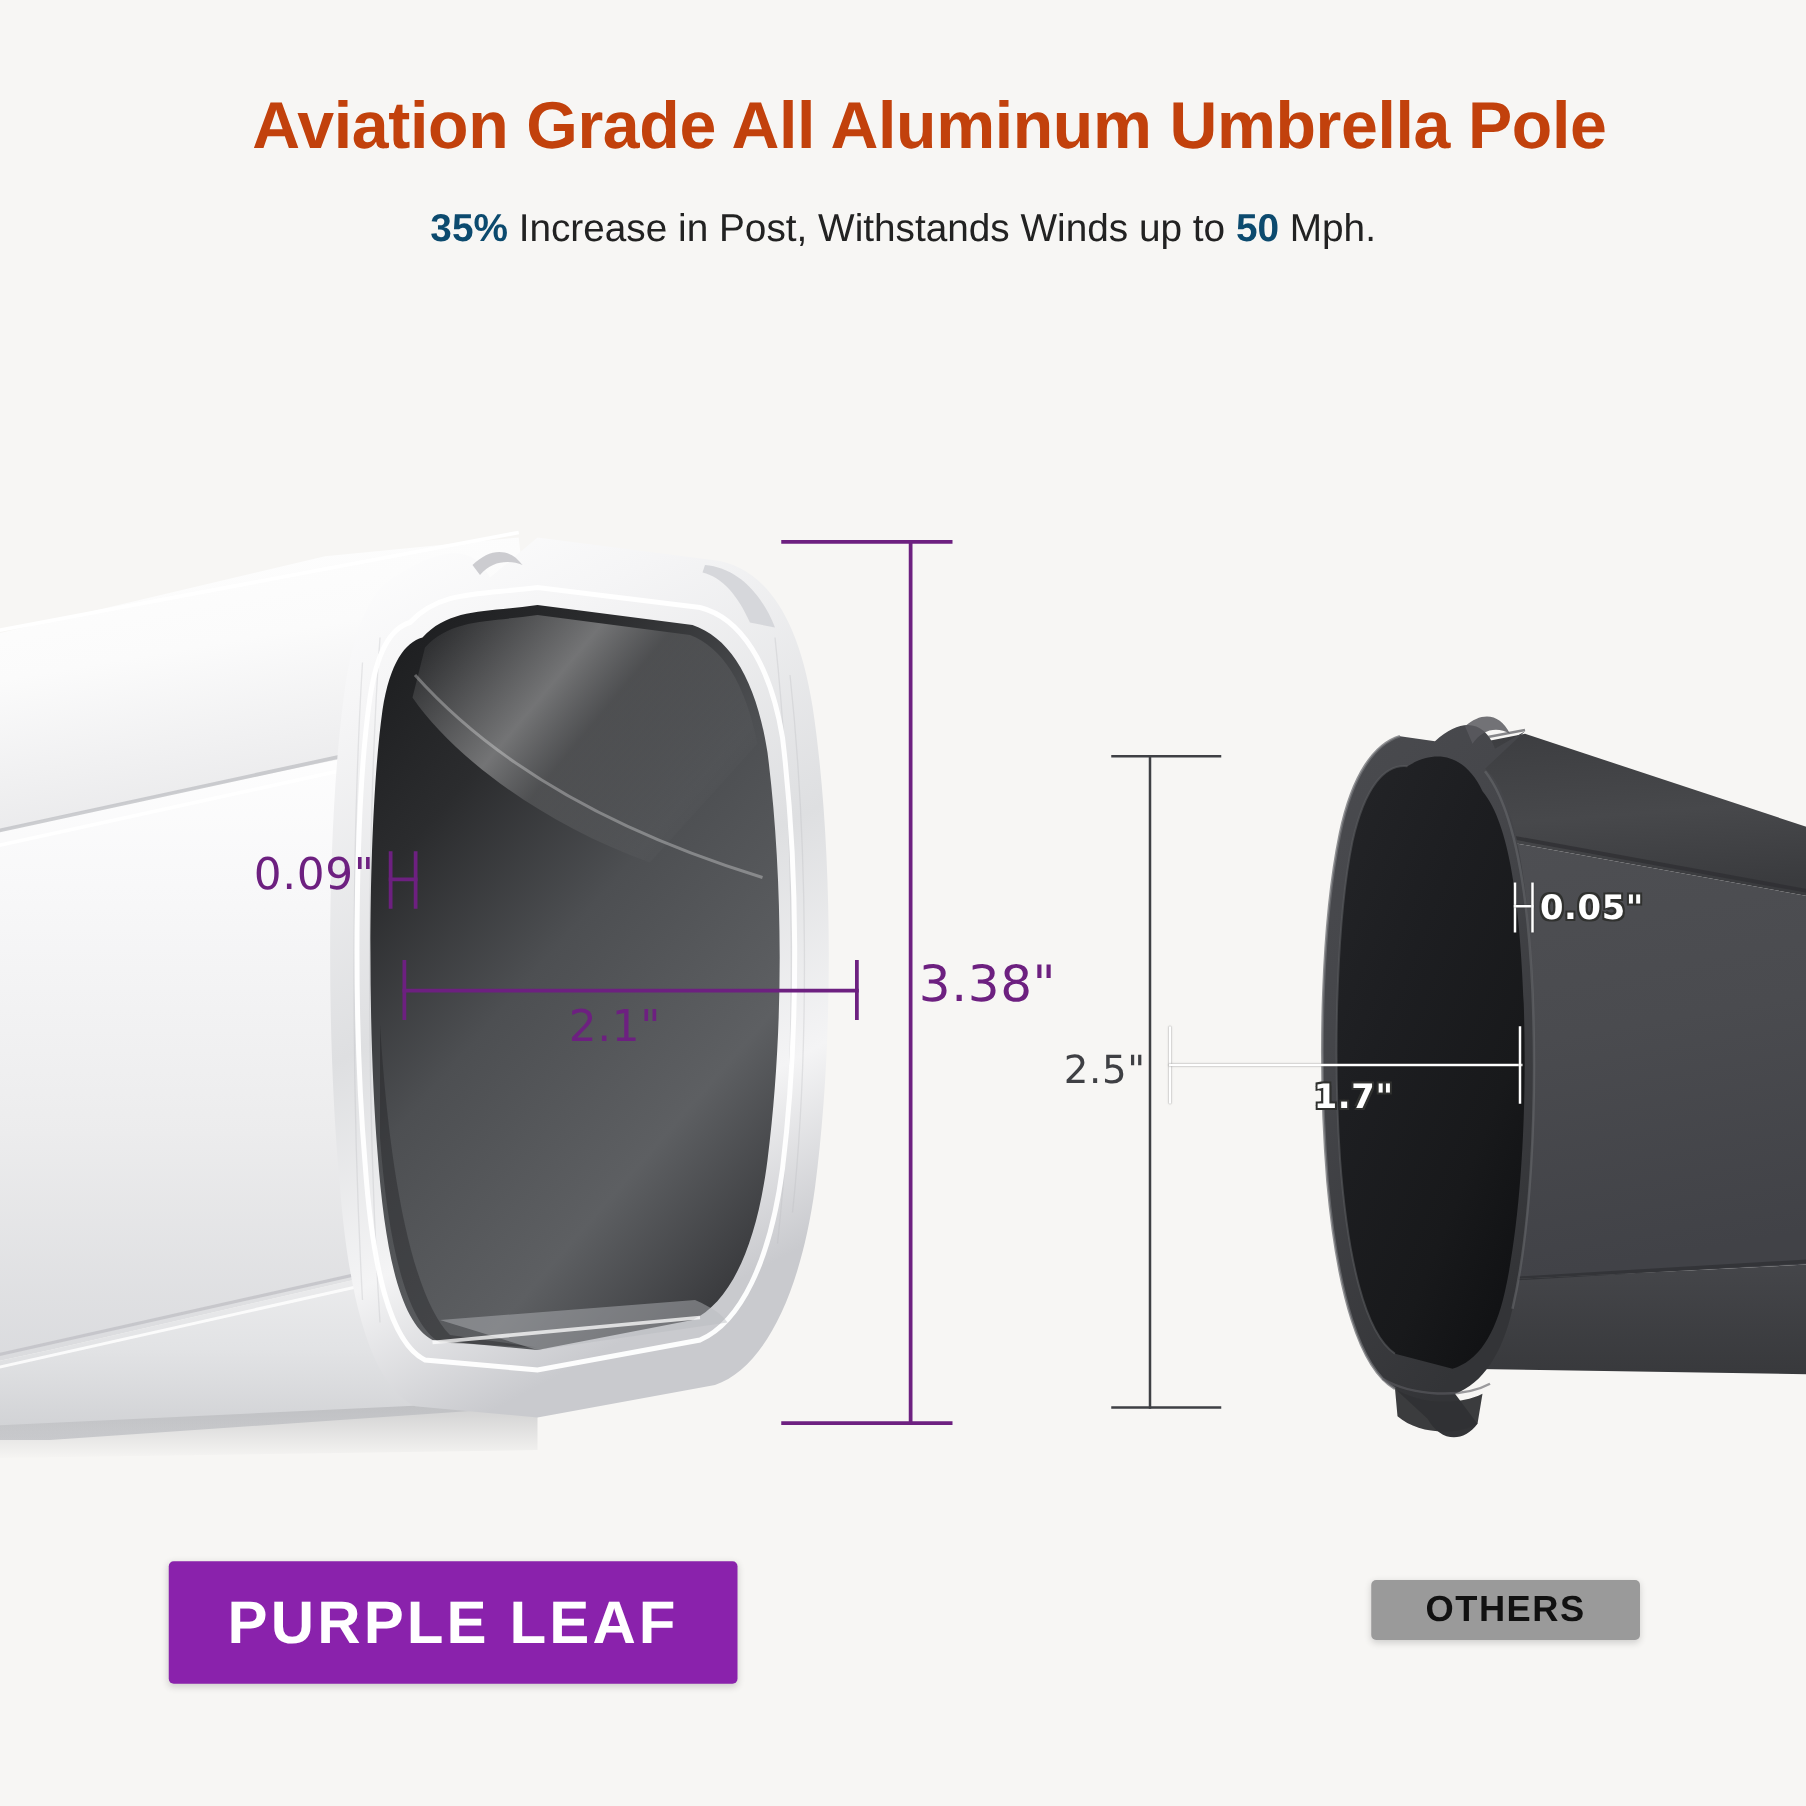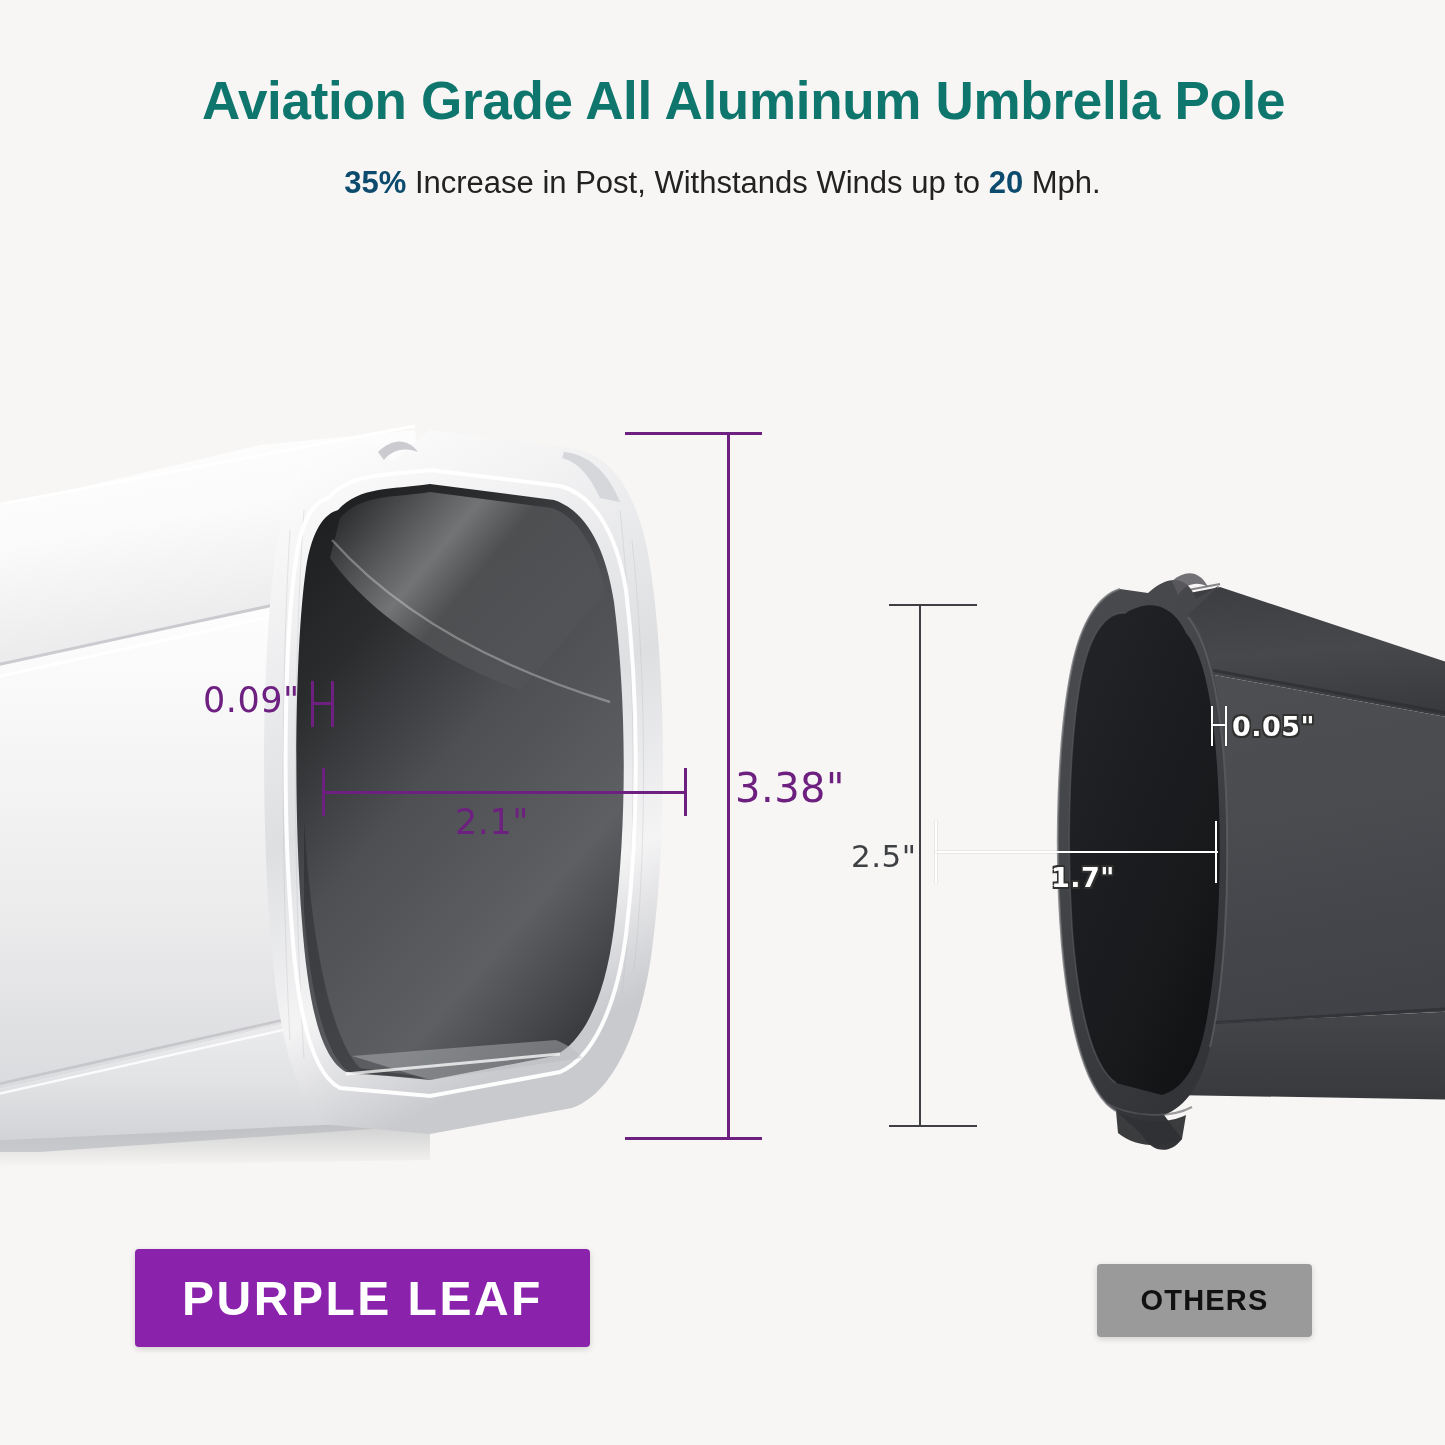--- a/index.html
+++ b/index.html
@@ -20,21 +20,21 @@
 
   
   .header {
     position:absolute; left:0; top:0; width:1445px;
     text-align:center;
     padding-top:72px;
   }
   .title {
     font-size:53px;
     font-weight:bold;
-    color:#0f766e;
+    color:#c2410c;
     letter-spacing:-0.3px;
     line-height:1.1;
     white-space:nowrap;
     padding-left:42px;
   }
   .subtitle {
     margin-top:35px;
     font-size:31px;
     color:#222222;
     font-weight:normal;
@@ -128,39 +128,39 @@
     background:#8a22ac;
   }
   .badge-purple .badge-text {
     color:#ffffff;
     font-size:48px;
     font-weight:bold;
     letter-spacing:2.5px;
   }
   .badge-gray {
     left:1097px; top:1264px;
-    width:215px; height:73px;
+    width:215px; height:48px;
     background:#9a9a9a;
   }
   .badge-gray .badge-text {
     color:#111111;
     font-size:29px;
     font-weight:bold;
     letter-spacing:1.2px;
   }
 </style>
 </head>
 <body>
 
 <div id="stage">
 
   <div class="header">
     <div class="title">Aviation Grade All Aluminum Umbrella Pole</div>
     <div class="subtitle">
-      <span class="accent">35%</span><span> Increase in Post, Withstands Winds up to </span><span class="accent">20</span><span> Mph.</span>
+      <span class="accent">35%</span><span> Increase in Post, Withstands Winds up to </span><span class="accent">50</span><span> Mph.</span>
     </div>
   </div>
 
   <div class="product-area">
 
     <div class="pole-left-wrap">
       <svg width="740" height="790" viewBox="0 0 740 790">
         <defs>
           <linearGradient id="alTop" x1="0" y1="0" x2="0.35" y2="1">
             <stop offset="0%" stop-color="#ffffff"></stop>

